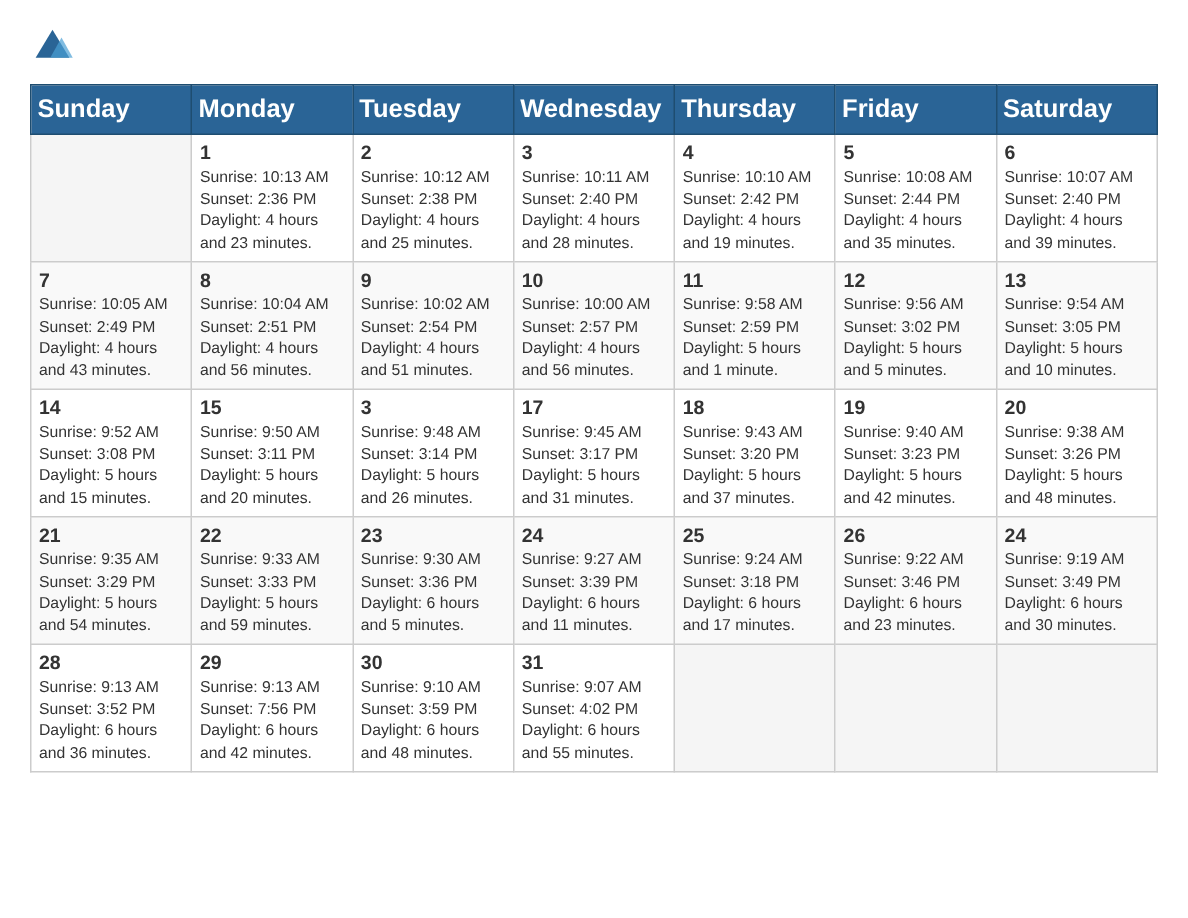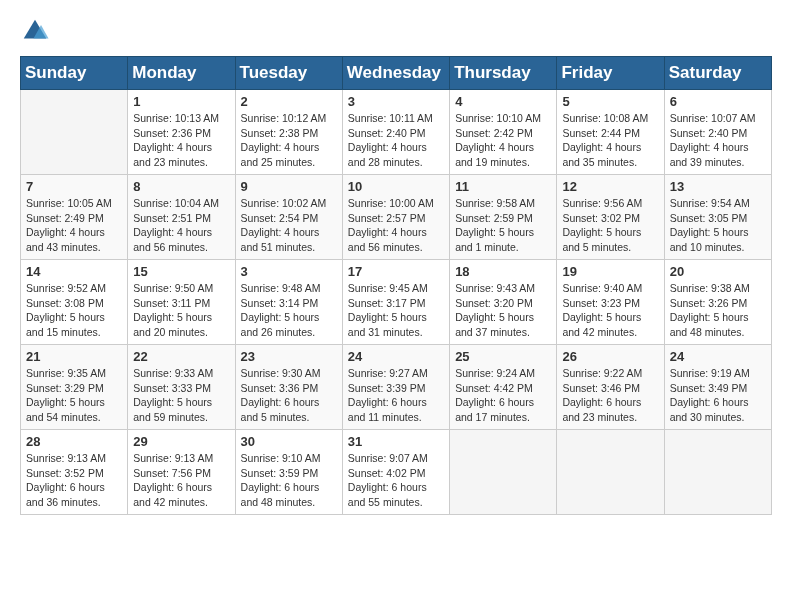--- a/index.html
+++ b/index.html
@@ -303,21 +303,21 @@
           <td>
             <span class="day-number">24</span>
             <div class="day-info">Sunrise: 9:27 AM</div>
             <div class="day-info">Sunset: 3:39 PM</div>
             <div class="day-info">Daylight: 6 hours</div>
             <div class="day-info">and 11 minutes.</div>
           </td>
           <td>
             <span class="day-number">25</span>
             <div class="day-info">Sunrise: 9:24 AM</div>
-            <div class="day-info">Sunset: 4:42 PM</div>
+            <div class="day-info">Sunset: 3:18 PM</div>
             <div class="day-info">Daylight: 6 hours</div>
             <div class="day-info">and 17 minutes.</div>
           </td>
           <td>
             <span class="day-number">26</span>
             <div class="day-info">Sunrise: 9:22 AM</div>
             <div class="day-info">Sunset: 3:46 PM</div>
             <div class="day-info">Daylight: 6 hours</div>
             <div class="day-info">and 23 minutes.</div>
           </td>

